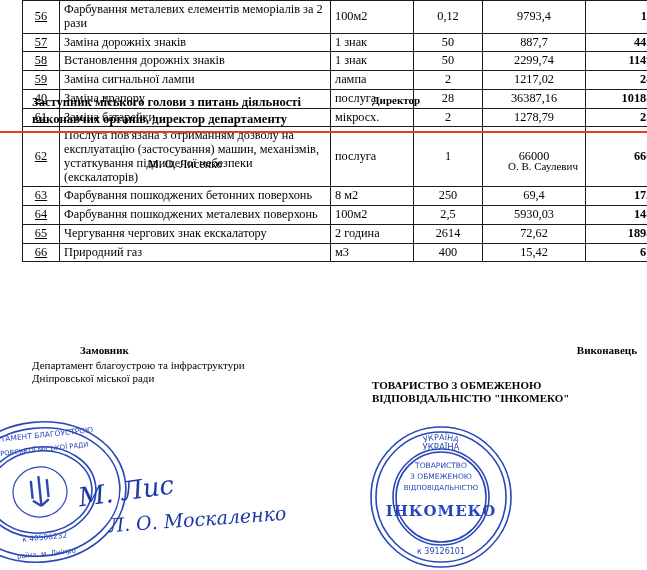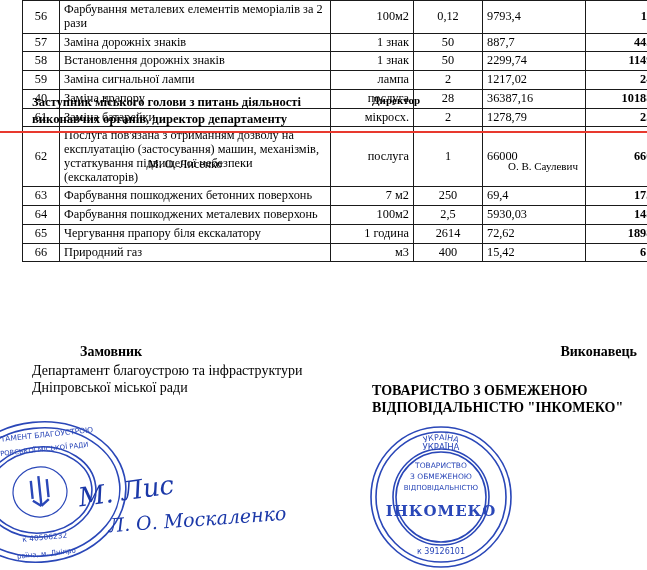--- a/index.html
+++ b/index.html
@@ -37,37 +37,38 @@
   }
   table.items td {
     border: 1px solid #1a1a1a;
     padding: 2px 4px;
     vertical-align: middle;
     line-height: 1.12;
   }
   td.c-num {
     width: 28px;
     text-align: center;
+    text-decoration: underline;
   }
   td.c-name {
     width: 262px;
     text-align: left;
     padding-left: 5px;
   }
   td.c-unit {
     width: 74px;
-    text-align: right;
+    text-align: left;
   }
   td.c-qty {
     width: 60px;
     text-align: center;
   }
   td.c-price {
     width: 94px;
-    text-align: left;
+    text-align: center;
     margin-left: 32px;
   }
   td.c-sum {
     width: 90px;
     text-align: right;
     padding-right: 8px;
     font-weight: bold;
   }
   tr.row-hi td {
     
@@ -84,21 +85,21 @@
     z-index: 30;
   }
 
   
   .sig-area {
     position: absolute;
     left: 0;
     top: 344px;
     width: 575px;
     height: 226px;
-    font-size: 14px;
+    font-size: 11px;
     padding-left: 32px;
   }
   .col-left {
     position: absolute;
     left: 32px;
     top: 0px;
     width: 300px;
   }
   .col-right {
     position: absolute;
@@ -257,37 +258,37 @@
           <td class="c-num">62</td>
           <td class="c-name">Послуга пов'язана з отриманням дозволу на експлуатацію (застосування) машин, механізмів, устаткування підвищеної небезпеки (екскалаторів)</td>
           <td class="c-unit">послуга</td>
           <td class="c-qty">1</td>
           <td class="c-price">66000</td>
           <td class="c-sum">66000,00</td>
         </tr>
         <tr>
           <td class="c-num">63</td>
           <td class="c-name">Фарбування пошкоджених бетонних поверхонь</td>
-          <td class="c-unit">7 м2</td>
+          <td class="c-unit">8 м2</td>
           <td class="c-qty">250</td>
           <td class="c-price">69,4</td>
           <td class="c-sum">17350,00</td>
         </tr>
         <tr>
           <td class="c-num">64</td>
           <td class="c-name">Фарбування пошкоджених металевих поверхонь</td>
           <td class="c-unit">100м2</td>
           <td class="c-qty">2,5</td>
           <td class="c-price">5930,03</td>
           <td class="c-sum">14825,08</td>
         </tr>
         <tr>
           <td class="c-num">65</td>
-          <td class="c-name">Чергування прапору біля екскалатору</td>
-          <td class="c-unit">1 година</td>
+          <td class="c-name">Чергування чергових знак екскалатору</td>
+          <td class="c-unit">2 година</td>
           <td class="c-qty">2614</td>
           <td class="c-price">72,62</td>
           <td class="c-sum">189828,68</td>
         </tr>
         <tr>
           <td class="c-num">66</td>
           <td class="c-name">Природний газ</td>
           <td class="c-unit">м3</td>
           <td class="c-qty">400</td>
           <td class="c-price">15,42</td>

